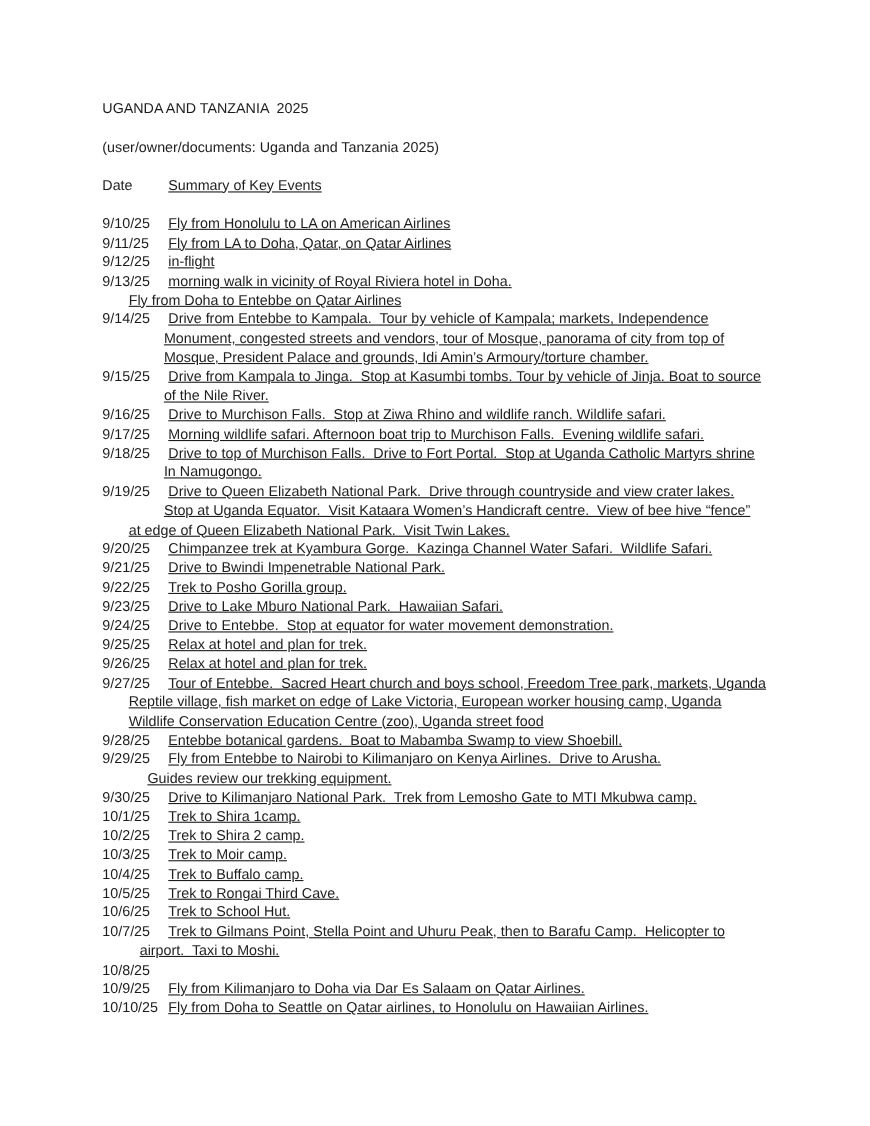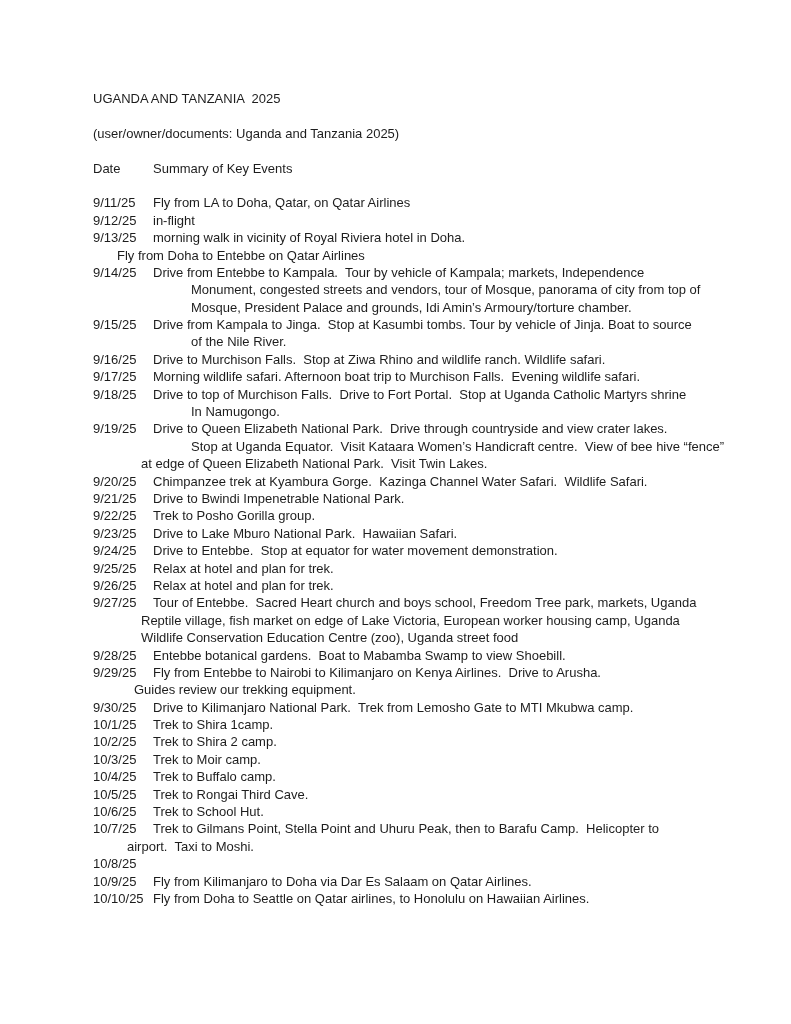--- a/index.html
+++ b/index.html
@@ -26,42 +26,43 @@
     height: 17.4px;
     white-space: pre;
     display: flex;
     align-items: baseline;
   }
   .blank { height: 17.4px; }
   .date {
     flex: 0 0 60px;
     white-space: pre;
   }
-  .text { white-space: pre; }
+  .text { white-space: pre; text-decoration: underline; }
   
-  .ind0 { margin-left: 48px; }  
-  .ind1 { margin-left: 98px; }  
+  .ind0 { margin-left: 24px; }  
+  .ind1 { margin-left: 56px; }  
   .ind2 { margin-left: 24px; }  
   .ind3 { margin-left: 41px; }  
   .ind4 { margin-left: 34px; }  
 </style>
 </head>
 <body>
 
 <div class="page">
   <div class="line">UGANDA AND TANZANIA  2025</div>
   <div class="line blank"></div>
   <div class="line">(user/owner/documents: Uganda and Tanzania 2025)</div>
   <div class="line blank"></div>
   <div class="line">
     <span class="date">Date</span>
     <span class="text">Summary of Key Events</span>
   </div>
   <div class="line blank"></div>
   <div id="rows">
+      <div class="line"><span class="date">9/10/25</span><span class="text">Fly from Honolulu to LA on American Airlines</span></div>
       <div class="line"><span class="date">9/11/25</span><span class="text">Fly from LA to Doha, Qatar, on Qatar Airlines</span></div>
       <div class="line"><span class="date">9/12/25</span><span class="text">in-flight</span></div>
       <div class="line"><span class="date">9/13/25</span><span class="text">morning walk in vicinity of Royal Riviera hotel in Doha.</span></div>
       <div class="line"><span class="text ind2">Fly from Doha to Entebbe on Qatar Airlines</span></div>
       <div class="line"><span class="date">9/14/25</span><span class="text">Drive from Entebbe to Kampala.  Tour by vehicle of Kampala; markets, Independence</span></div>
       <div class="line"><span class="text ind1">Monument, congested streets and vendors, tour of Mosque, panorama of city from top of</span></div>
       <div class="line"><span class="text ind1">Mosque, President Palace and grounds, Idi Amin’s Armoury/torture chamber.</span></div>
       <div class="line"><span class="date">9/15/25</span><span class="text">Drive from Kampala to Jinga.  Stop at Kasumbi tombs. Tour by vehicle of Jinja. Boat to source</span></div>
       <div class="line"><span class="text ind1">of the Nile River.</span></div>
       <div class="line"><span class="date">9/16/25</span><span class="text">Drive to Murchison Falls.  Stop at Ziwa Rhino and wildlife ranch. Wildlife safari.</span></div>

